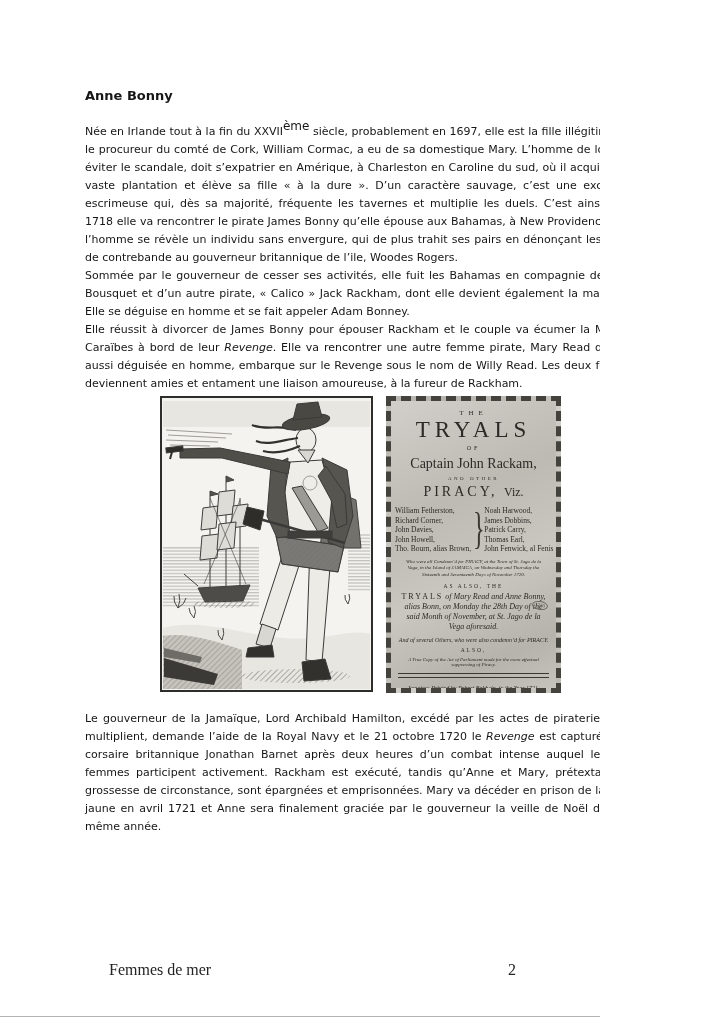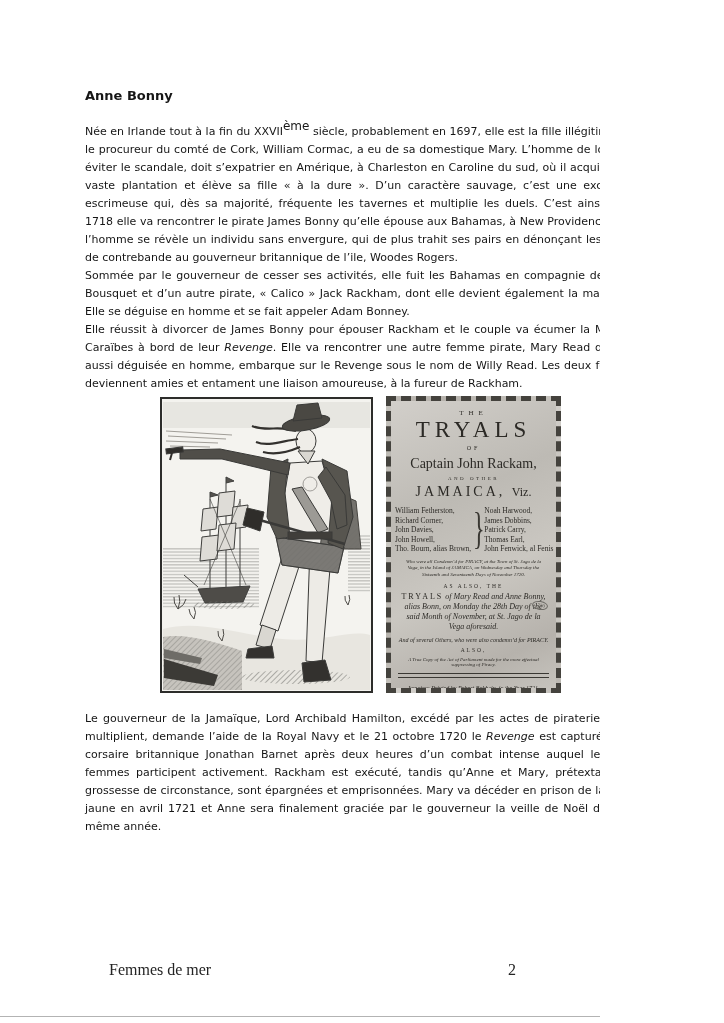--- a/index.html
+++ b/index.html
@@ -2,21 +2,21 @@
 <html><head>
 <meta charset="utf-8">
 <style>
   html,body{margin:0;padding:0;background:#ffffff;}
   .page{position:relative;width:600px;height:1023px;background:#ffffff;color:#161616;
         font-family:"DejaVu Sans",sans-serif;overflow:hidden;}
   .content{position:absolute;left:85px;top:87px;width:555px;}
   .doc-title{font-size:13px;font-weight:bold;line-height:18px;margin:0 0 18px 0;}
   .para{font-size:11px;line-height:18px;text-align:justify;margin:0;}
   .para sup{font-size:12px;line-height:0;}
-  .figures-row{display:flex;align-items:center;gap:13px;margin:3px 0 0 75px;}
+  .figures-row{display:flex;align-items:flex-start;gap:13px;margin:3px 0 0 75px;}
   .bottom-block{margin-top:17px;}
 
   
   .engraving{display:block;}
 
   
   .tryals{box-sizing:border-box;width:175px;height:297px;
           border:5px dashed #44423d;
           background:linear-gradient(155deg,#d2cfca 0%,#bdbab4 35%,#cac7c1 60%,#b6b2ac 85%,#c6c3bd 100%);
           font-family:"Liberation Serif",serif;color:#2c2a26;text-align:center;
@@ -169,21 +169,21 @@
         </g>
       </svg>
 
       <div class="tryals">
         <div class="t-the">THE</div>
         <div class="t-title">TRYALS</div>
         <div class="t-of">OF</div>
         <div class="t-captain">Captain John Rackam,</div>
         <div class="t-andother">AND OTHER</div>
         <div class="t-pirates">
-          <span>JAMAICA,</span>
+          <span>PIRACY,</span>
           <span class="viz">Viz.</span>
         </div>
         <div class="t-names">
           <div class="t-col">
             <div>William Fetherston,</div>
             <div>Richard Corner,</div>
             <div>John Davies,</div>
             <div>John Howell,</div>
             <div>Tho. Bourn, alias Brown,</div>
           </div>

